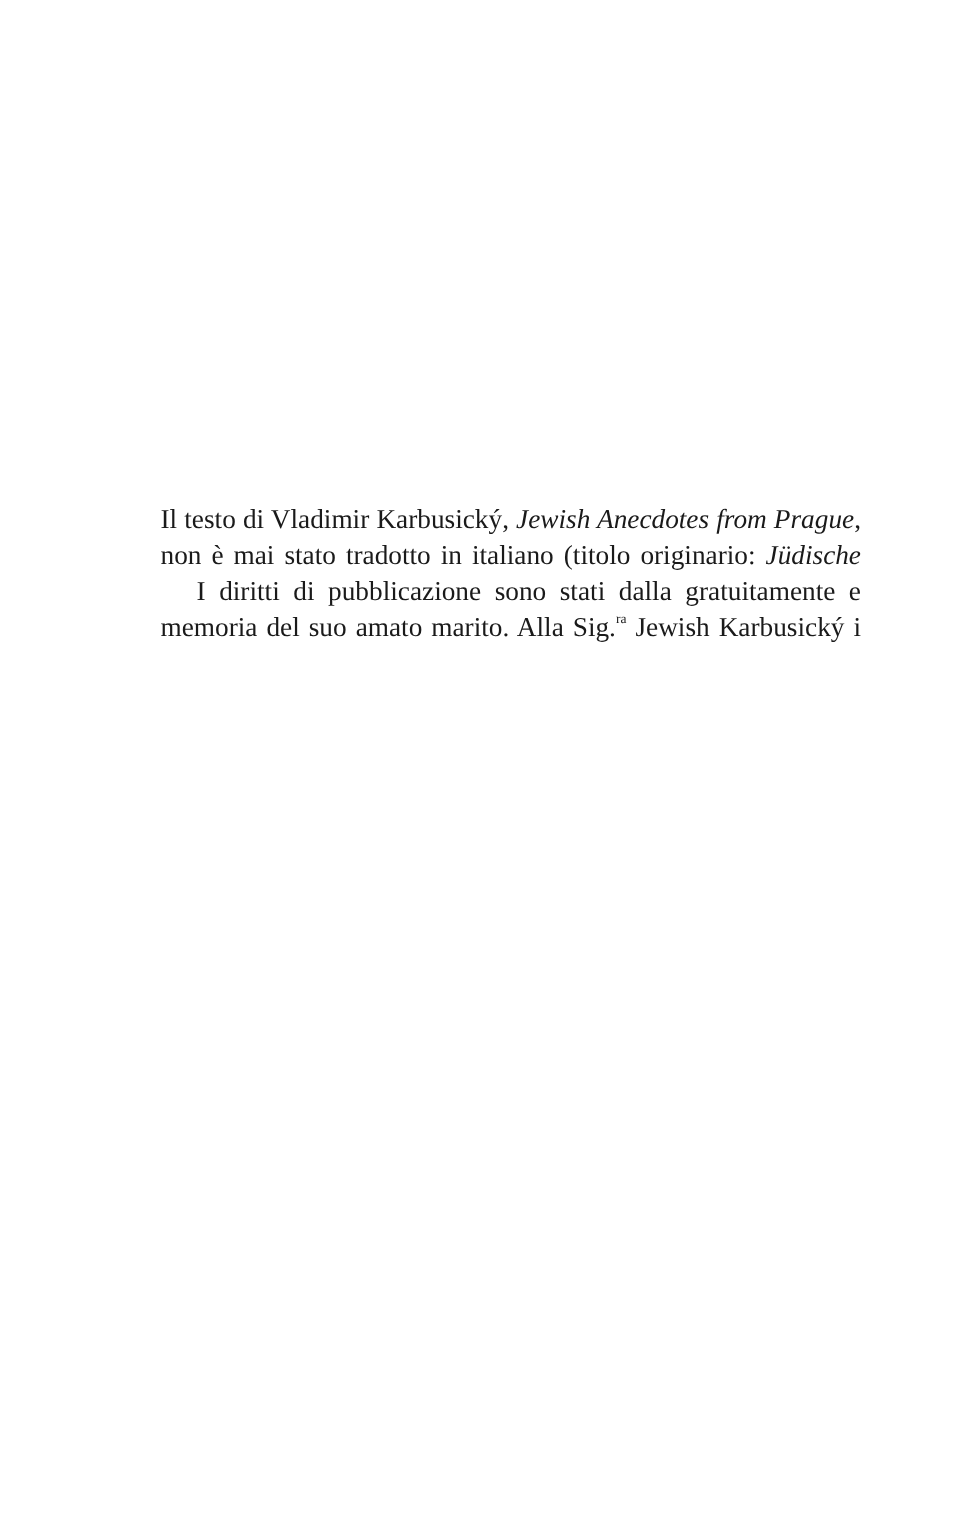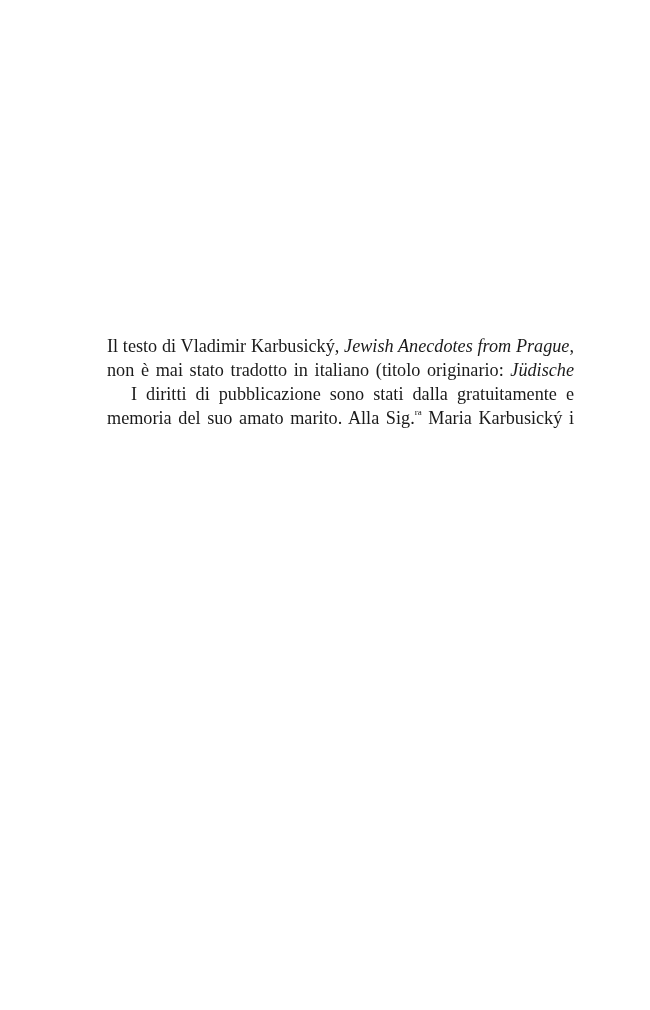--- a/index.html
+++ b/index.html
@@ -29,16 +29,16 @@
 
 <div class="page">
 
   <div class="body">
     <p class="para">
       <span class="line"><span>Il testo di Vladimir Karbusický, </span><span class="i">Jewish Anecdotes from Prague</span><span>,</span></span>
       <span class="line"><span>non è mai stato tradotto in italiano (titolo originario: </span><span class="i">Jüdische</span></span>
     </p>
     <p class="para">
       <span class="line" style="padding-left:24px"><span>I diritti di pubblicazione sono stati dalla gratuitamente e</span></span>
-      <span class="line"><span>memoria del suo amato marito. Alla Sig.</span><sup>ra</sup><span> Maria Karbusický i</span></span>
+      <span class="line"><span>memoria del suo amato marito. Alla Sig.</span><sup>ra</sup><span> Jewish Karbusický i</span></span>
     </p>
   </div>
 </div>
 
 </body></html>

